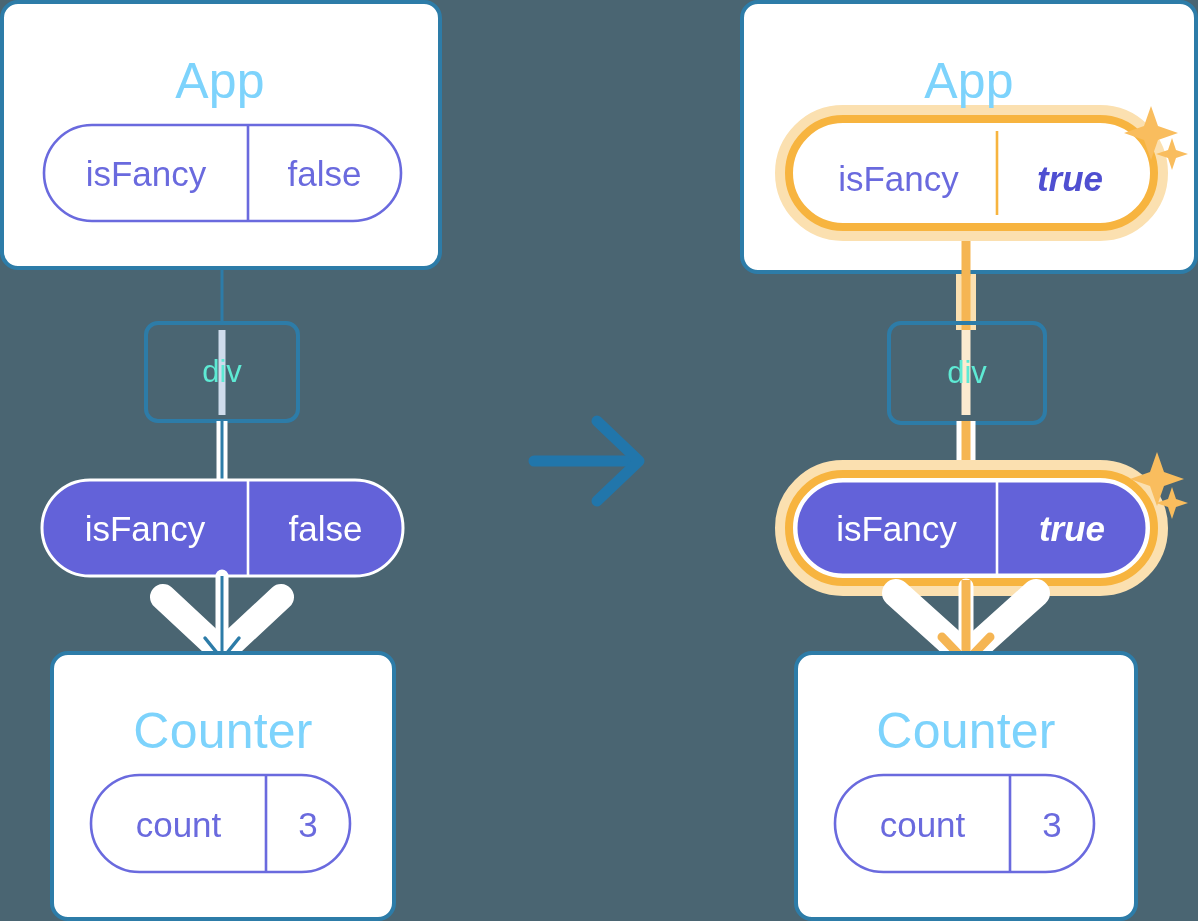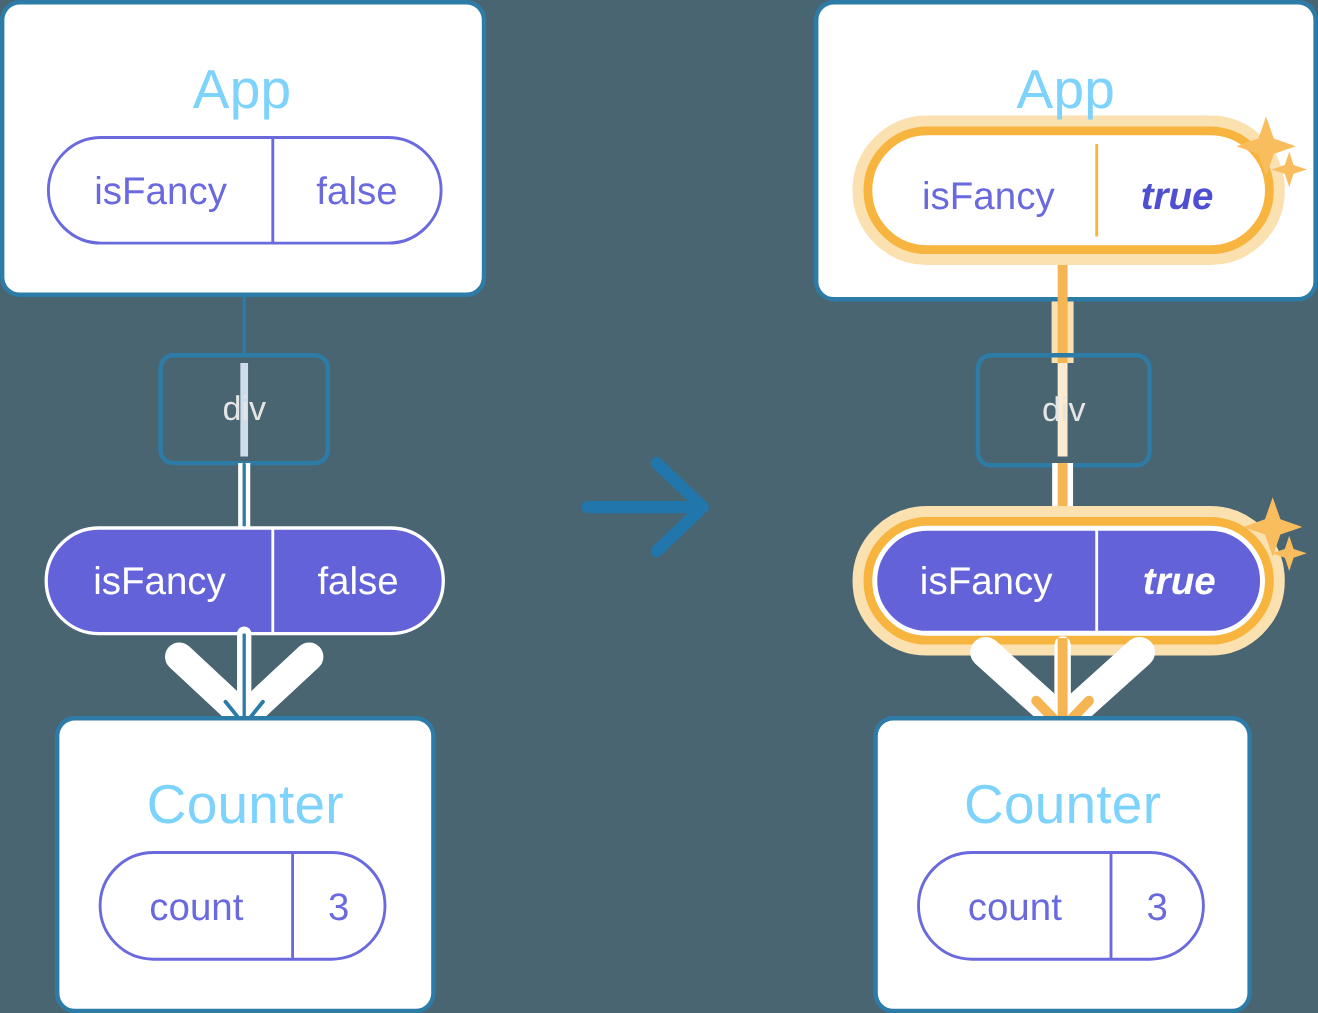--- a/index.html
+++ b/index.html
@@ -31,21 +31,21 @@
     white-space: nowrap;
     pointer-events: none;
   }
   .comp-title {
     color: #7dd3fc;
     font-size: 50px;
     font-weight: 400;
     letter-spacing: 0.2px;
   }
   .div-label {
-    color: #e5e5e5;
+    color: #5eead4;
     font-size: 31px;
     font-weight: 400;
   }
   .pill-text-outline {
     color: #6a6ade;
     font-size: 35px;
     font-weight: 400;
   }
   .pill-text-solid {
     color: #ffffff;

